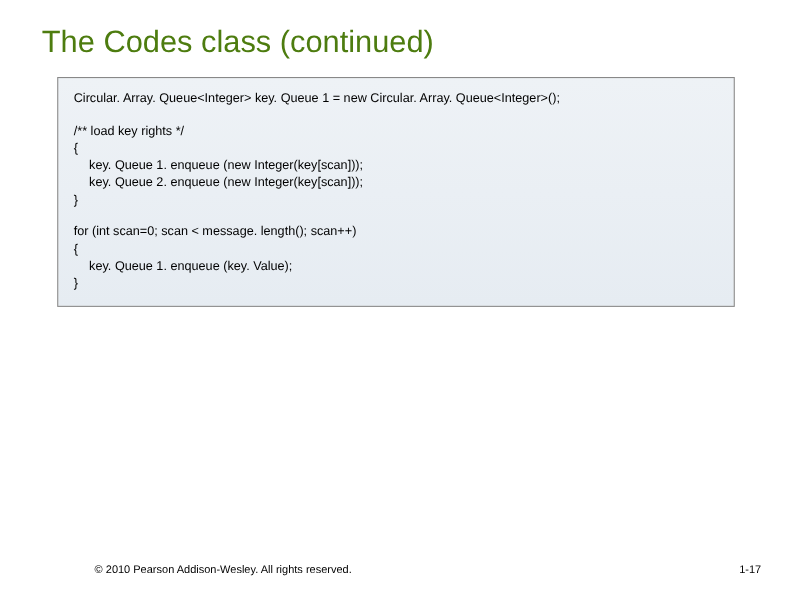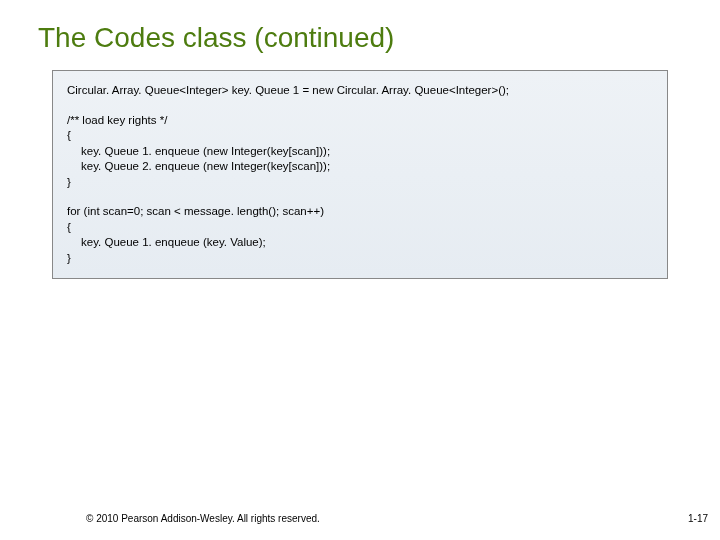--- a/index.html
+++ b/index.html
@@ -40,21 +40,21 @@
     position: absolute;
     bottom: 16px;
     left: 38px;
     font-size: 10px;
     color: #000;
     margin-left: 48px;
   }
   .pagenum {
     position: absolute;
     bottom: 16px;
-    right: 12px;
+    right: 28px;
     font-size: 10px;
     color: #000;
   }
 </style>
 </head>
 <body>
 
 <h1 class="title">The Codes class (continued)</h1>
 
 <div class="code-box">

